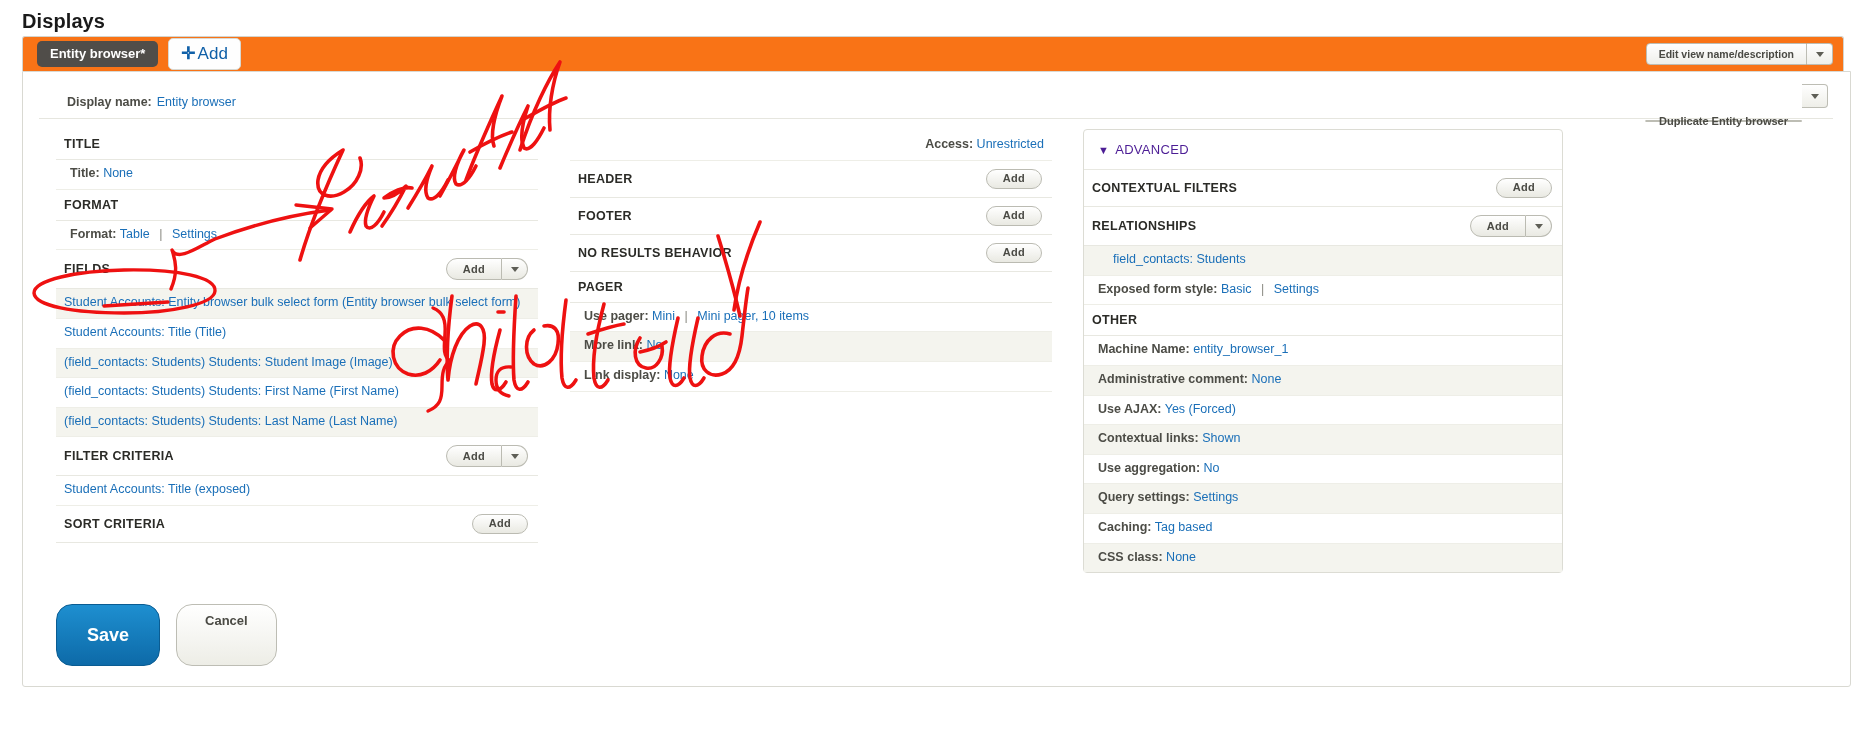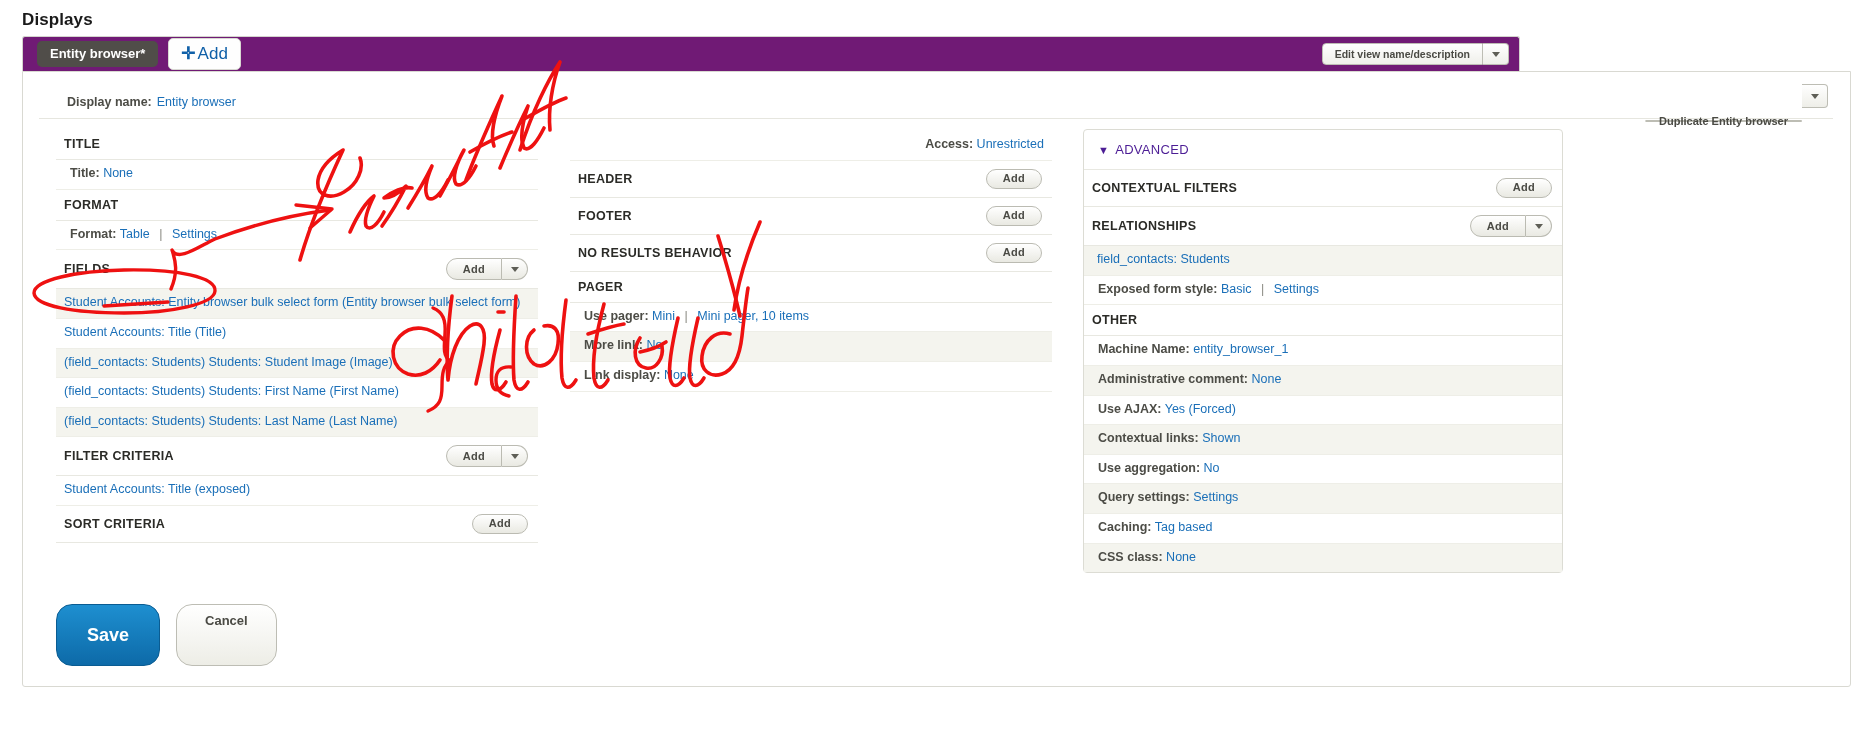--- a/index.html
+++ b/index.html
@@ -9,29 +9,29 @@
     background: #ffffff;
     font-family: "Liberation Sans", sans-serif;
     color: #3b3b3b;
     overflow: hidden;
   }
   #root { position: relative; width: 1873px; height: 729px; }
 
   
   .page-title {
     position: absolute; left: 22px; top: 10px;
-    font-size: 17px; font-weight: bold; color: #1a1a1a;
+    font-size: 20px; font-weight: bold; color: #1a1a1a;
     letter-spacing: 0.1px;
   }
 
   
   .tabstrip {
     position: absolute; left: 22px; top: 36px;
-    width: 1498px; height: 35px;
-    background: #701a75;
+    width: 1822px; height: 35px;
+    background: #f97316;
     border: 1px solid #d4d4cd; border-bottom: none;
     display: flex; align-items: center;
     padding: 0 8px;
     border-radius: 3px 3px 0 0;
   }
   .tab-active {
     background: #504d49; color: #ffffff;
     font-size: 13px; font-weight: bold;
     padding: 6px 13px 7px;
     border-radius: 5px;
@@ -347,21 +347,21 @@
 
         <div class="sec-head">
           <span>RELATIONSHIPS</span>
           <span class="pill-split">
             <span class="main">Add</span>
             <span class="arrow">
               <span class="caret-down"></span>
             </span>
           </span>
         </div>
-        <div class="row-link zebra" style="padding-left:13px;">field_contacts: Students</div>
+        <div class="row-link zebra" style="padding-left:29px;">field_contacts: Students</div>
 
         <div class="kv">
           <span class="k">Exposed form style:</span>
           <span class="v">Basic</span>
           <span class="sep">|</span>
           <span class="v">Settings</span>
         </div>
 
         <div class="sec-head">
           <span>OTHER</span>

